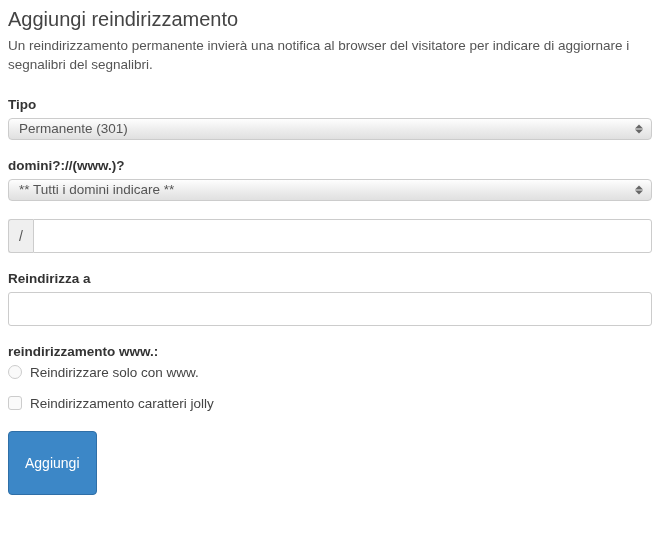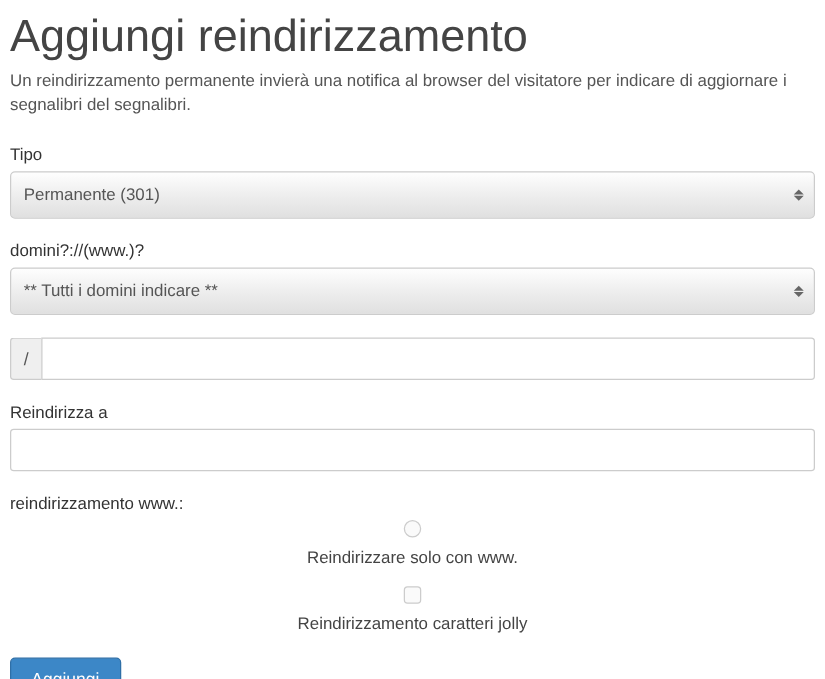--- a/index.html
+++ b/index.html
@@ -5,45 +5,45 @@
   * { box-sizing: border-box; }
   body {
     margin: 0;
     padding: 8px;
     font-family: -apple-system, BlinkMacSystemFont, "Segoe UI", Helvetica, Arial, sans-serif;
     color: #333;
     width: 660px;
     background: #fff;
   }
   h1 {
-    font-size: 36px;
+    font-size: 20px;
     font-weight: 400;
     color: #444;
     margin: 0 0 6px 0;
   }
   .desc {
     font-size: 13.5px;
     color: #555;
     margin: 0 0 22px 0;
     line-height: 1.4;
   }
   .label {
     font-size: 13.5px;
-    font-weight: 400;
+    font-weight: 700;
     color: #333;
     margin: 0 0 6px 0;
     display: block;
   }
   .select-wrap {
     position: relative;
     margin-bottom: 18px;
   }
   .select {
     width: 100%;
-    height: 38px;
+    height: 22px;
     border: 1px solid #ccc;
     border-radius: 4px;
     background: linear-gradient(to bottom, #fefefe 0%, #eee 50%, #e0e0e0 100%);
     padding: 0 26px 0 10px;
     font-size: 13.5px;
     color: #555;
     text-align: left;
     display: flex;
     align-items: center;
     cursor: pointer;
@@ -104,21 +104,20 @@
   .radio-group {
     margin: 0 0 16px 0;
   }
   .radio-row, .check-row {
     display: flex;
     align-items: center;
     gap: 8px;
     margin: 4px 0;
     font-size: 13.5px;
     color: #444;
-    flex-direction: column;
   }
   .radio, .checkbox {
     width: 14px;
     height: 14px;
     border: 1px solid #ccc;
     background: #fafafa;
     display: flex;
     align-items: center;
     justify-content: center;
     cursor: pointer;
@@ -132,21 +131,21 @@
     height: 6px;
     background: #999;
     border-radius: 50%;
   }
   .check-row { margin-bottom: 20px; }
   .btn-primary {
     background: #3c87c7;
     color: #fff;
     border: 1px solid #2f6fa7;
     border-radius: 4px;
-    padding: 8px 16px;
+    padding: 23px 16px;
     font-size: 14px;
     cursor: pointer;
   }
 </style>
 </head>
 <body>
 
 
 
 <h1>Aggiungi reindirizzamento</h1>

